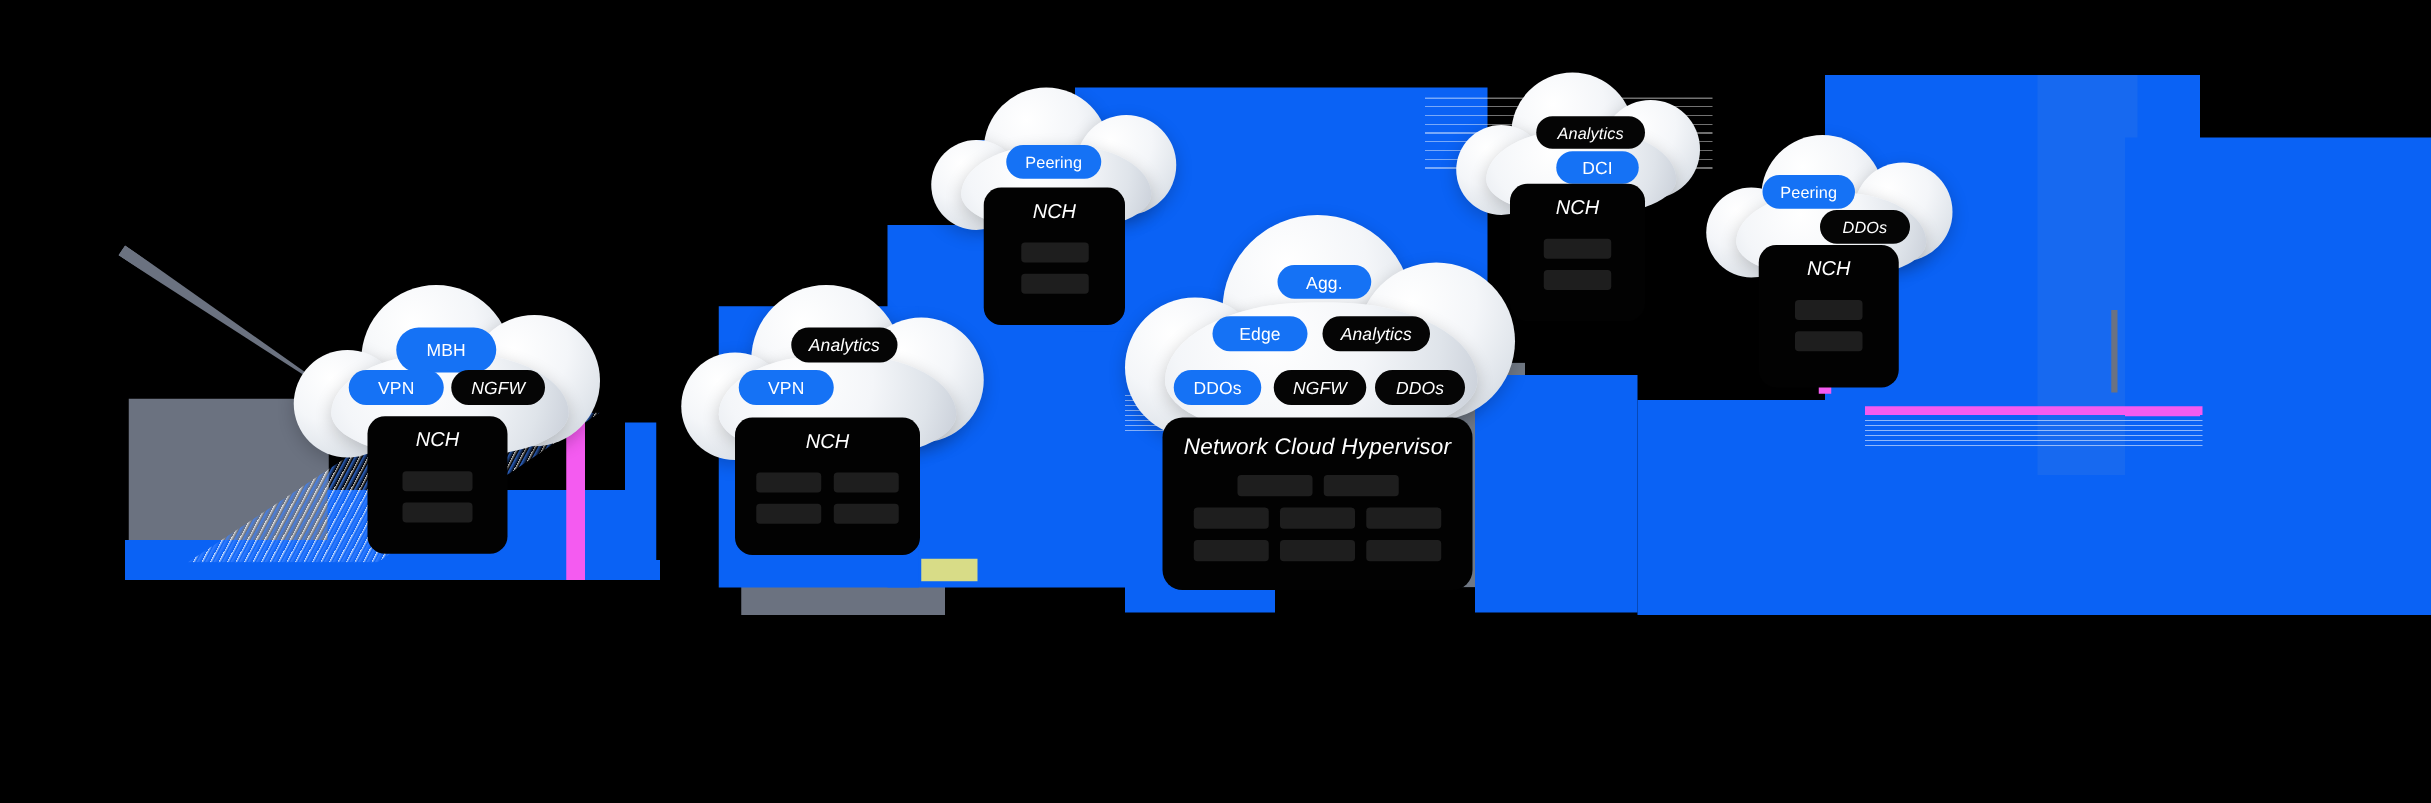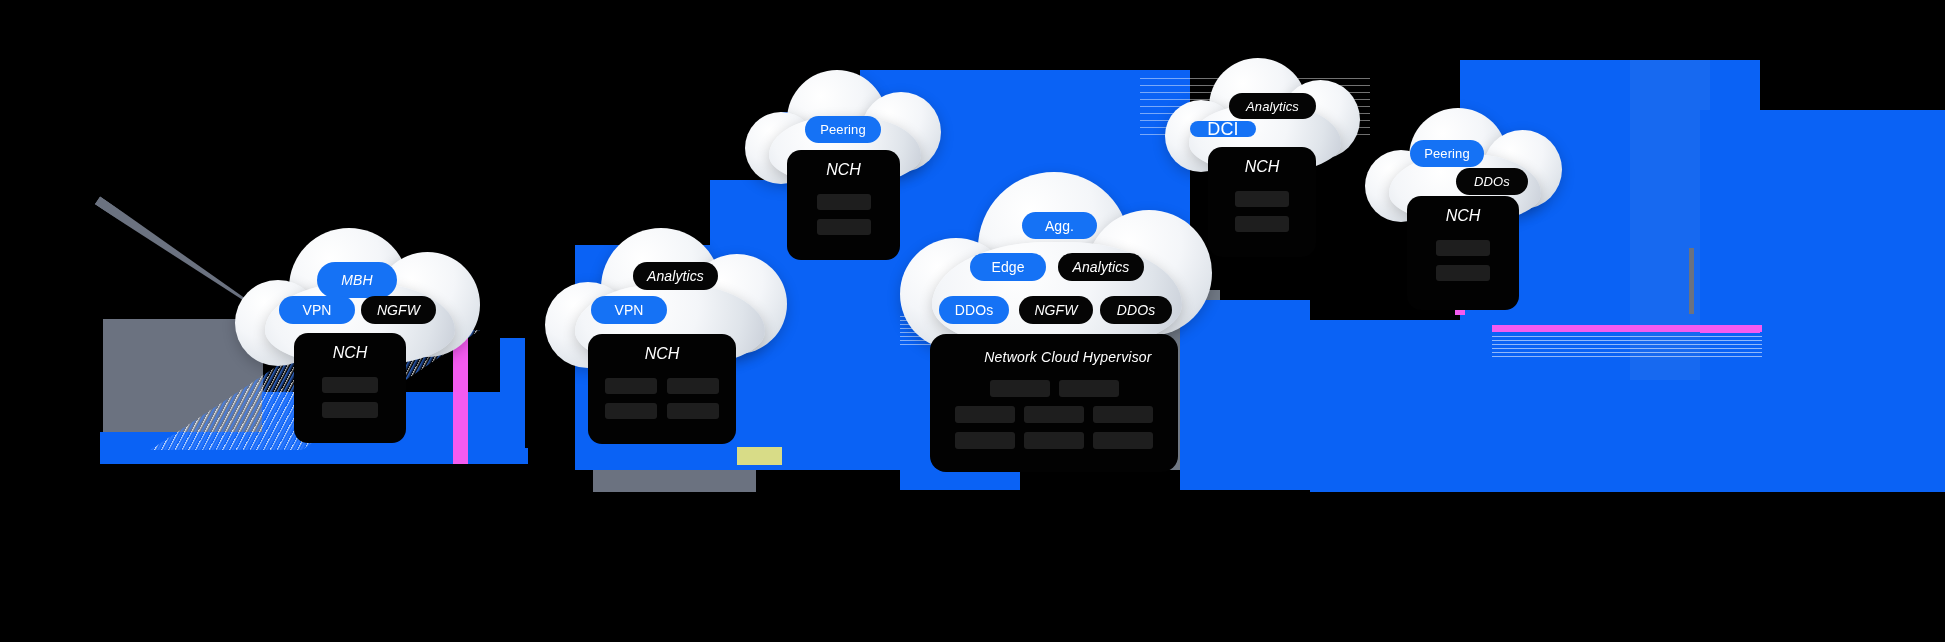--- a/index.html
+++ b/index.html
@@ -182,21 +182,21 @@
   </div>
 
   <div class="cloud-group" style="left:235px; top:228px; width:245px; height:130px; z-index:10;">
     <div class="cloud" style="width:245px;height:130px;">
       <div class="puff" style="left:54px;  top:0px;   width:120px; height:120px;"></div>
       <div class="puff" style="left:140px; top:24px;  width:105px; height:105px;"></div>
       <div class="puff" style="left:0px;   top:52px;  width:86px;  height:86px;"></div>
       <div class="puff base" style="left:30px; top:55px; width:190px; height:82px;"></div>
     </div>
   </div>
-  <div class="pill blue" style="left:317px; top:262px; width:80px; height:36px; font-size:14px; z-index:12;font-style:italic;">MBH</div>
+  <div class="pill blue" style="left:317px; top:262px; width:80px; height:36px; font-size:14px; z-index:12;">MBH</div>
   <div class="pill blue" style="left:279px; top:296px; width:76px; height:28px; font-size:14px; z-index:12;">VPN</div>
   <div class="pill black" style="left:361px; top:296px; width:75px; height:28px; font-size:14px; z-index:12;">NGFW</div>
 
   <div class="card" style="left:294px; top:333px; width:112px; height:110px; z-index:13;">
     <div class="card-title" style="font-size:16px; line-height:20px;">NCH</div>
     <div class="card-rows" style="margin-top:14px; gap:9px;">
       <div class="row-line" style="gap:8px;">
         <div class="slot" style="width:56px;height:16px;"></div>
       </div>
       <div class="row-line" style="gap:8px;">
@@ -261,21 +261,21 @@
     </div>
   </div>
   <div class="pill blue" style="left:1022px; top:212px; width:75px; height:27px; font-size:14px; z-index:12;">Agg.</div>
   <div class="pill blue" style="left:970px; top:253px; width:76px; height:28px; font-size:14px; z-index:12;">Edge</div>
   <div class="pill black" style="left:1058px; top:253px; width:86px; height:28px; font-size:14px; z-index:12;">Analytics</div>
   <div class="pill blue" style="left:939px; top:296px; width:70px; height:28px; font-size:14px; z-index:12;">DDOs</div>
   <div class="pill black" style="left:1019px; top:296px; width:74px; height:28px; font-size:14px; z-index:12;">NGFW</div>
   <div class="pill black" style="left:1100px; top:296px; width:72px; height:28px; font-size:14px; z-index:12;">DDOs</div>
 
   <div class="card big" style="left:930px; top:334px; width:248px; height:138px; z-index:13; padding-top:12px;">
-    <div class="card-title" style="font-size:14px; line-height:22px;margin-left:14px;">Network Cloud Hypervisor</div>
+    <div class="card-title" style="font-size:18px; line-height:22px;">Network Cloud Hypervisor</div>
     <div class="card-rows" style="margin-top:12px; gap:9px;">
       <div class="row-line" style="gap:9px;">
         <div class="slot" style="width:60px;height:17px;"></div>
         <div class="slot" style="width:60px;height:17px;"></div>
       </div>
       <div class="row-line" style="gap:9px;">
         <div class="slot" style="width:60px;height:17px;"></div>
         <div class="slot" style="width:60px;height:17px;"></div>
         <div class="slot" style="width:60px;height:17px;"></div>
       </div>
@@ -289,21 +289,21 @@
 
   <div class="cloud-group" style="left:1165px; top:58px; width:195px; height:112px; z-index:10;">
     <div class="cloud" style="width:195px;height:112px;">
       <div class="puff" style="left:44px;  top:0px;  width:98px;  height:98px;"></div>
       <div class="puff" style="left:116px; top:22px; width:79px;  height:79px;"></div>
       <div class="puff" style="left:0px;   top:42px; width:72px;  height:72px;"></div>
       <div class="puff base" style="left:24px; top:46px; width:152px; height:68px;"></div>
     </div>
   </div>
   <div class="pill black" style="left:1229px; top:93px; width:87px; height:26px; font-size:13px; z-index:12;">Analytics</div>
-  <div class="pill blue" style="left:1190px; top:121px; width:66px; height:16px; font-size:18px; z-index:12;">DCI</div>
+  <div class="pill blue" style="left:1245px; top:121px; width:66px; height:26px; font-size:14px; z-index:12;">DCI</div>
 
   <div class="card" style="left:1208px; top:147px; width:108px; height:110px; z-index:13;">
     <div class="card-title" style="font-size:16px; line-height:20px;">NCH</div>
     <div class="card-rows" style="margin-top:14px; gap:9px;">
       <div class="row-line">
         <div class="slot" style="width:54px;height:16px;"></div>
       </div>
       <div class="row-line">
         <div class="slot" style="width:54px;height:16px;"></div>
       </div>

